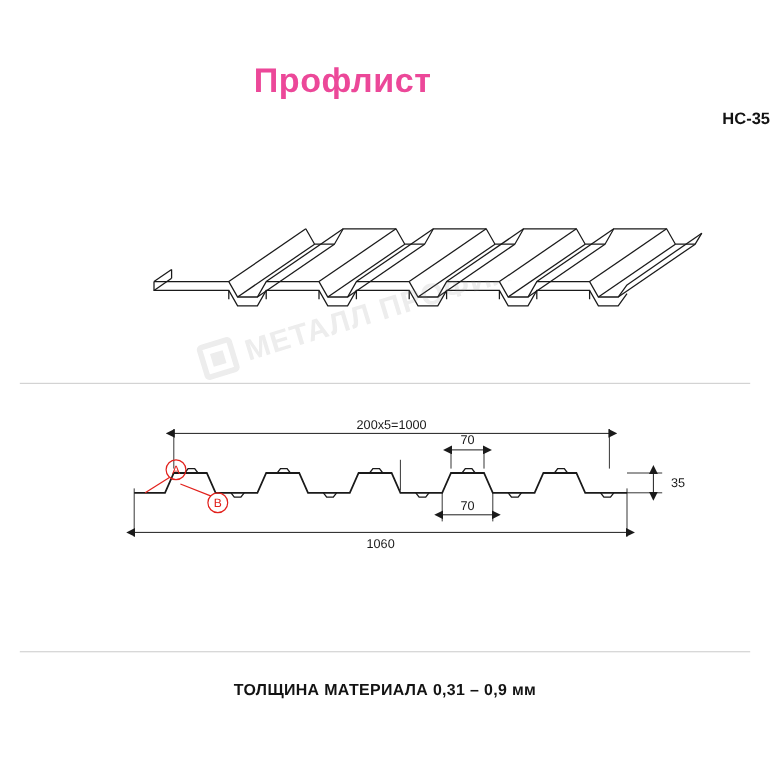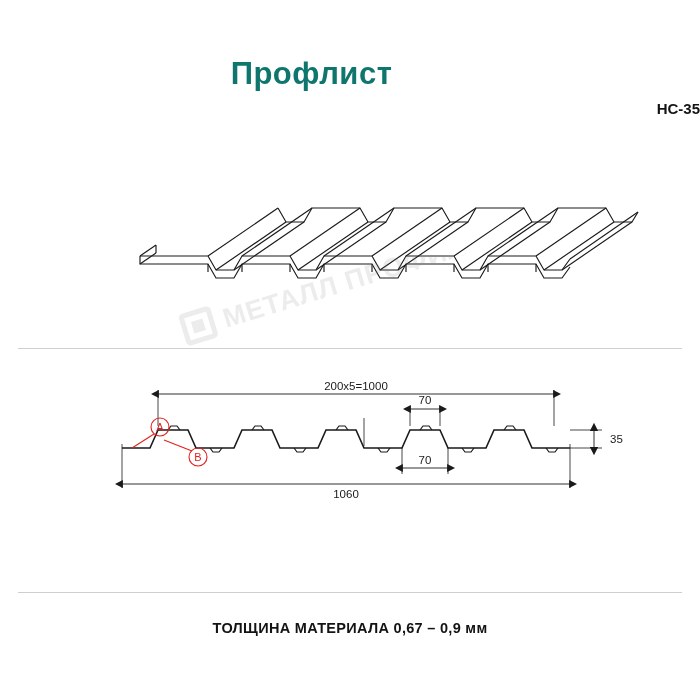--- a/index.html
+++ b/index.html
@@ -23,21 +23,21 @@
   }
   .title {
     position: absolute;
     top: 56px;
     left: 0;
     width: 623px;
     text-align: center;
     font-size: 31px;
     font-weight: bold;
     letter-spacing: 0.5px;
-    color: #0f766e;
+    color: #ec4899;
   }
   .subtitle {
     position: absolute;
     top: 100px;
     left: 0;
     width: 700px;
     text-align: right;
     font-size: 15px;
     font-weight: bold;
     color: #131313;
@@ -236,15 +236,15 @@
         <circle cx="96" cy="79" r="9"></circle>
         <path d="M 90 73 L 62 62"></path>
       </g>
       <text x="58" y="53" text-anchor="middle" font-family="Liberation Sans, sans-serif" font-size="11" fill="#e2211c">A</text>
       <text x="96" y="83" text-anchor="middle" font-family="Liberation Sans, sans-serif" font-size="11" fill="#e2211c">B</text>
     </svg>
   </div>
 
   <div class="divider d2"></div>
 
-  <div class="footnote">ТОЛЩИНА МАТЕРИАЛА 0,67 – 0,9 мм</div>
+  <div class="footnote">ТОЛЩИНА МАТЕРИАЛА 0,31 – 0,9 мм</div>
 
 </div>
 
 </body></html>

